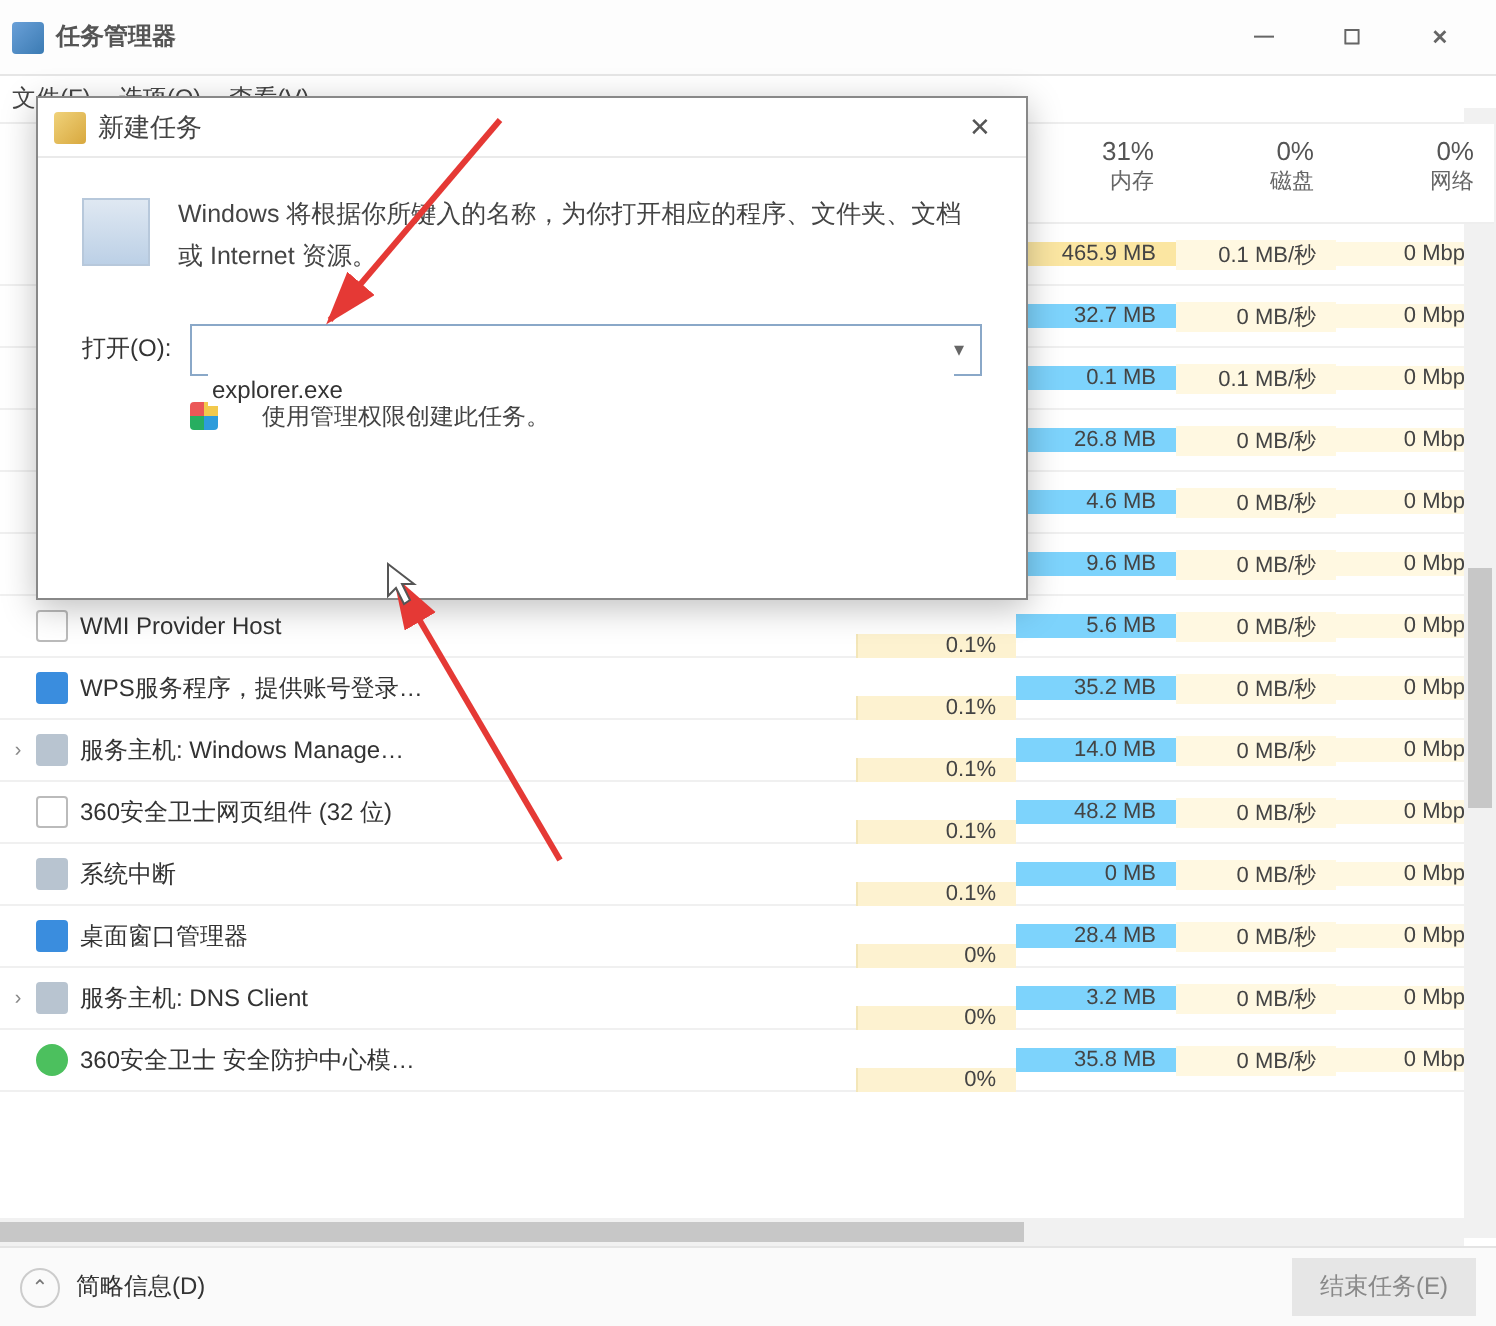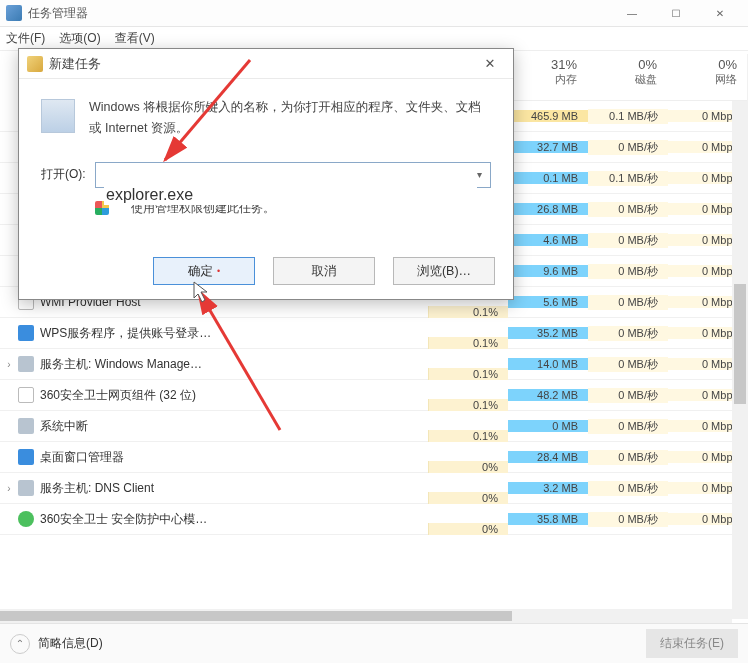--- a/index.html
+++ b/index.html
@@ -9,26 +9,27 @@
     font-size: 12px;
     background: #ffffff;
     width: 748px;
     height: 663px;
     overflow: hidden;
     position: relative;
     color: #333;
   }
   
   .titlebar {
-    height: 27px;
+    height: 38px;
     display: flex;
     align-items: center;
     padding: 0 6px;
     border-bottom: 1px solid #e6e6e6;
     background: #fdfdfd;
+    font-weight: bold;
   }
   .titlebar .app-icon { width: 16px; height: 16px; background: linear-gradient(135deg,#6aa0d8,#3b7bb3); border-radius:2px; margin-right:6px;}
   .titlebar .title { flex:0 0 auto; color:#555;}
   .titlebar .spacer { flex:1; }
   .titlebar .winbtn { width:44px; height:28px; display:flex; align-items:center; justify-content:center; color:#666;}
   .titlebar .winbtn span{font-size:10px;}
   
   .menubar { height:24px; display:flex; align-items:center; padding:0 6px; gap:14px; color:#444; border-bottom:1px solid #eee;}
   .menubar div{cursor:default;}
   
@@ -76,21 +77,21 @@
   .dialog .dtb .dico{ width:16px;height:16px;background:linear-gradient(135deg,#f0d27a,#d8a83e);border-radius:2px;margin-right:6px;}
   .dialog .dtb .dtitle{ flex:1; color:#444; font-size:13px;}
   .dialog .dtb .dclose{ width:30px; text-align:center; color:#555; font-size:13px;}
   .dialog .dbody{ padding:18px 22px 10px 22px;}
   .dialog .drow1{ display:flex; align-items:flex-start;}
   .dialog .runico{ width:34px;height:34px; background:linear-gradient(#dfe8f2,#bcd0e6); border:1px solid #b7c8db; margin-right:14px; margin-top:2px;}
   .dialog .desc{ flex:1; font-size:12.5px; color:#444; line-height:1.7;}
   .dialog .drow2{ display:flex; align-items:center; margin-top:22px;}
   .dialog .drow2 label{ width:54px; color:#333;}
   .dialog .drow2 .combo{ flex:1; height:26px; border:1px solid #8aa8c8; display:flex; align-items:center; padding:0 8px; background:#fff; position:relative;}
-  .dialog .drow2 .combo input{ border:none; outline:none; flex:1; font-size:16px; font-family:inherit; color:#333;margin-top:41px;}
+  .dialog .drow2 .combo input{ border:none; outline:none; flex:1; font-size:12px; font-family:inherit; color:#333;margin-top:41px;}
   .dialog .drow2 .combo .dd{ color:#666; font-size:10px;}
   .dialog .drow3{ display:flex; align-items:center; margin-top:12px; padding-left:54px; gap:22px; color:#444;}
   .dialog .shield{ width:14px;height:14px; background:conic-gradient(#f2c94c 0 25%, #2d9cdb 25% 50%, #27ae60 50% 75%, #eb5757 75% 100%); border-radius:2px;}
   .dialog .dbtns{ position:absolute; bottom:14px; right:18px; display:flex; gap:18px;}
   .dialog .dbtn{ width:102px; height:28px; border:1px solid #b8b8b8; background:#f4f4f4; display:flex; align-items:center; justify-content:center; font-size:12.5px; color:#333;}
   .dialog .dbtn.primary{ border-color:#4a90d9; background:#e8f1fb;}
   
   .arrow{ position:absolute; z-index:20; pointer-events:none;}
   
   .ico.blue{background:#3a8dde;}
@@ -296,28 +297,20 @@
       <label>打开(O):</label>
       <div class="combo">
         <input type="text" value="explorer.exe" style="">
         <span class="dd">▾</span>
       </div>
     </div>
     <div class="drow3">
       <span class="shield"></span>
       <span>使用管理权限创建此任务。</span>
     </div>
-  </div>
-  <div class="dbtns">
-    <div class="dbtn primary">
-        <span>确定</span>
-        <span style="color:#d33;margin-left:4px;font-size:9px;">•</span>
-      </div>
-    <div class="dbtn">取消</div>
-    <div class="dbtn">浏览(B)…</div>
   </div>
 </div>
 
 <svg class="arrow" style="left:0;top:0;" width="748" height="663">
   <defs>
     <marker id="ah" markerWidth="10" markerHeight="10" refX="8" refY="3" orient="auto">
       <path d="M0,0 L9,3 L0,6 Z" fill="#e53935"></path>
     </marker>
   </defs>
   <line x1="250" y1="60" x2="165" y2="160" stroke="#e53935" stroke-width="3" marker-end="url(#ah)"></line>

